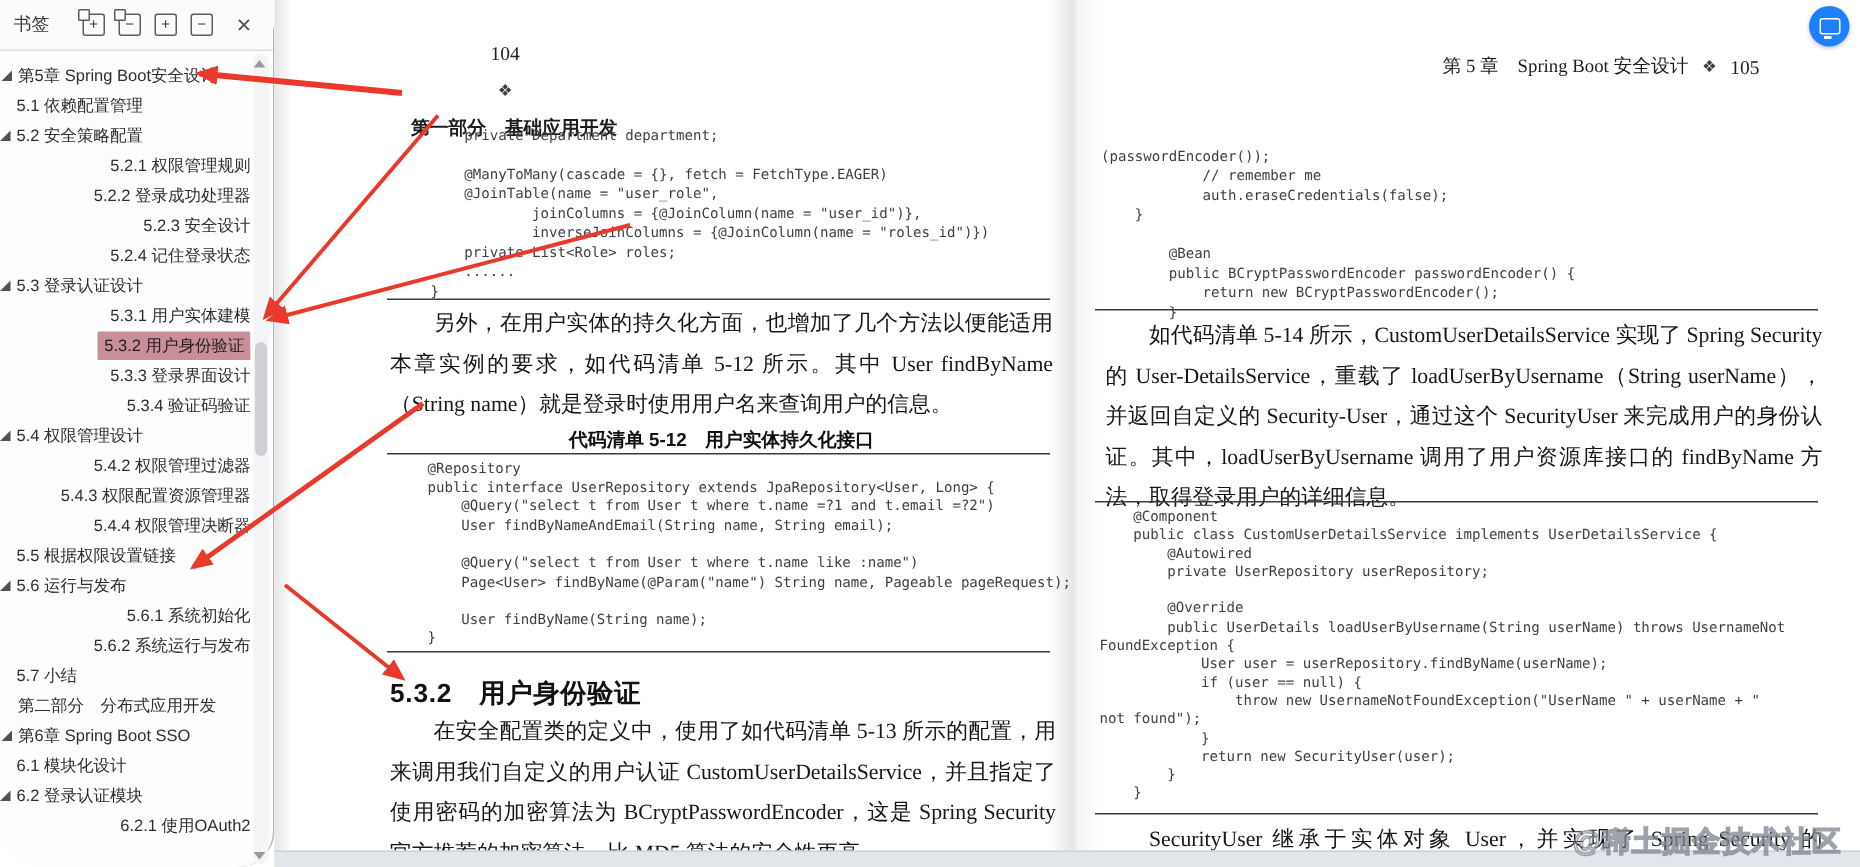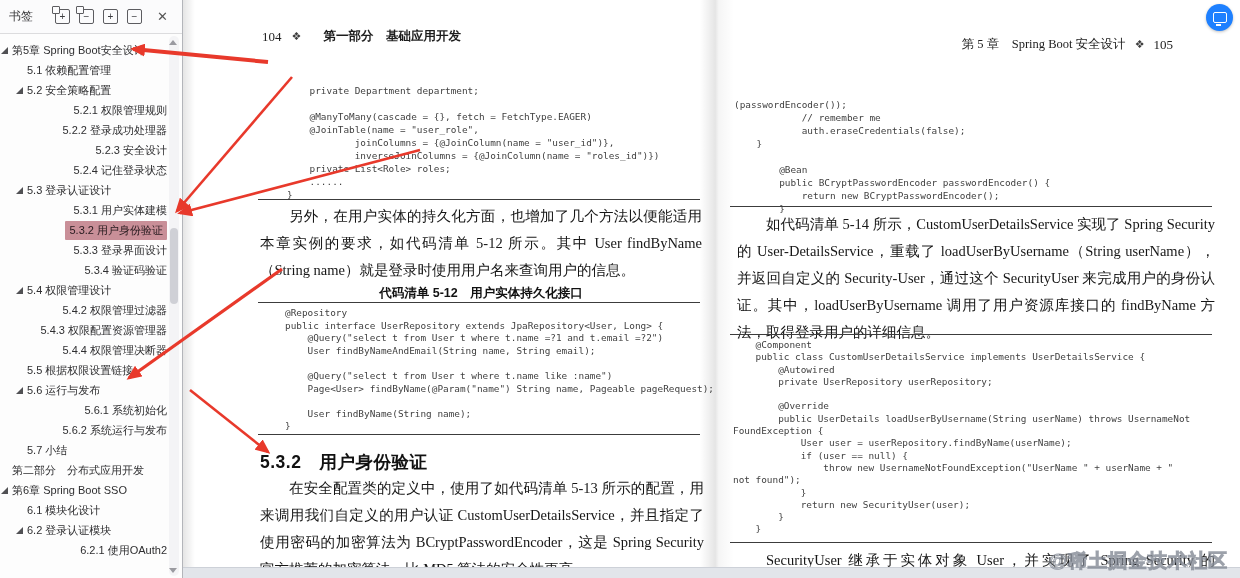--- a/index.html
+++ b/index.html
@@ -3,36 +3,36 @@
 <meta charset="utf-8">
 <style>
   html,body{margin:0;padding:0;}
   body{
     width:1240px;height:578px;position:relative;overflow:hidden;
     background:#ffffff;font-family:"Liberation Sans","DejaVu Sans",sans-serif;
     -webkit-font-smoothing:antialiased;
   }
   
   .sidebar{position:absolute;left:0;top:0;width:182px;height:578px;background:#fdfdfd;
-    border-right:1px solid #b3b5ba;z-index:3;}
+    border-right:1px solid #b3b5ba;z-index:3;border-radius:24px;}
   .sb-header{position:absolute;left:0;top:0;right:0;height:33px;display:flex;align-items:center;
     border-bottom:1px solid #dcdcde;background:#fbfbfc;}
   .sb-title{font-size:12px;color:#3a3a3c;margin-left:9px;}
   .sb-icons{display:flex;gap:9px;margin-left:22px;}
   .icon-box{width:13px;height:13px;border:1px solid #5c5c60;border-radius:2px;position:relative;
     display:flex;align-items:center;justify-content:center;font-size:10px;line-height:10px;
     color:#3c3c40;background:#fbfbfc;cursor:pointer;}
   .icon-box.stacked::before{content:"";position:absolute;left:-4px;top:-4px;width:6px;height:6px;
     border:1px solid #5c5c60;background:#fbfbfc;border-radius:1px;}
   .sb-close{margin-left:auto;margin-right:14px;font-size:13px;color:#555;cursor:pointer;}
   .toc{position:absolute;top:40px;left:0;right:15px;bottom:0;overflow:hidden;}
   .toc-row{height:20px;display:flex;align-items:center;font-size:11px;color:#2e2e30;
     white-space:nowrap;cursor:pointer;}
   .lv0{padding-left:12px;}
-  .lv1{padding-left:27px;}
+  .lv1{padding-left:11px;}
   .lv2{padding-left:40px;justify-content:flex-end;}
   .tri{width:0;height:0;border-left:7px solid transparent;border-bottom:7px solid #515154;
     margin-left:-11px;margin-right:4px;flex:0 0 auto;}
   .toc-row.sel .lbl{background:var(--hl,#c98f98);color:#261a1e;padding:2px 4px;border-radius:1px;}
   
   .sb-track{position:absolute;right:3px;top:36px;bottom:2px;width:10px;background:#f4f4f6;border-radius:5px;}
   .sb-thumb{position:absolute;right:4px;top:228px;width:8px;height:76px;background:#cfd0d6;border-radius:4px;cursor:pointer;}
   .sb-up,.sb-down{position:absolute;right:5px;width:0;height:0;border-left:4px solid transparent;
     border-right:4px solid transparent;cursor:pointer;}
   .sb-up{top:40px;border-bottom:5px solid #9a9aa0;}
@@ -44,21 +44,21 @@
   .page-right{left:532px;width:525px;}
   .left-edge{position:absolute;left:0;top:0;width:12px;height:578px;
     background:linear-gradient(90deg,rgba(0,0,0,0.10),rgba(0,0,0,0));z-index:1;}
   .spine{position:absolute;left:517px;top:0;width:34px;height:578px;
     background:linear-gradient(90deg,rgba(0,0,0,0) 0%,rgba(0,0,0,0.10) 45%,rgba(0,0,0,0.04) 55%,rgba(0,0,0,0) 100%);z-index:1;}
   .bottom-strip{position:absolute;left:0;right:0;bottom:0;height:10px;background:#e2e5ea;
     border-top:1px solid #cdd1d8;z-index:2;}
   
   .serif{font-family:"Liberation Serif","DejaVu Serif",serif;}
   .mono{font-family:"DejaVu Sans Mono","Liberation Mono",monospace;}
-  .ph-left{position:absolute;top:28px;left:72px;display:flex;align-items:center;gap:10px;}
+  .ph-left{position:absolute;top:28px;left:72px;display:flex;align-items:center;gap:10px;flex-direction:column;}
   .ph-right{position:absolute;top:36px;right:67px;display:flex;align-items:center;gap:9px;}
   .pagenum{font-size:13px;color:#222;}
   .ornament{font-size:11px;color:#3d3d3d;}
   .section-title{font-size:12.5px;font-weight:600;color:#1d1d1d;margin-left:12px;}
   .chapter-title{font-size:12.5px;color:#1d1d1d;}
   pre.code{margin:0;font-size:9.4px;line-height:13px;color:#3f3f3f;position:absolute;white-space:pre;}
   .rule{position:absolute;height:1.4px;background:#3c3c3c;}
   p.body{position:absolute;margin:0;font-size:14.5px;line-height:27px;color:#161616;
     text-align:justify;text-indent:2em;}
   .listing-caption{position:absolute;font-size:12.5px;font-weight:700;color:#111;text-align:center;}

